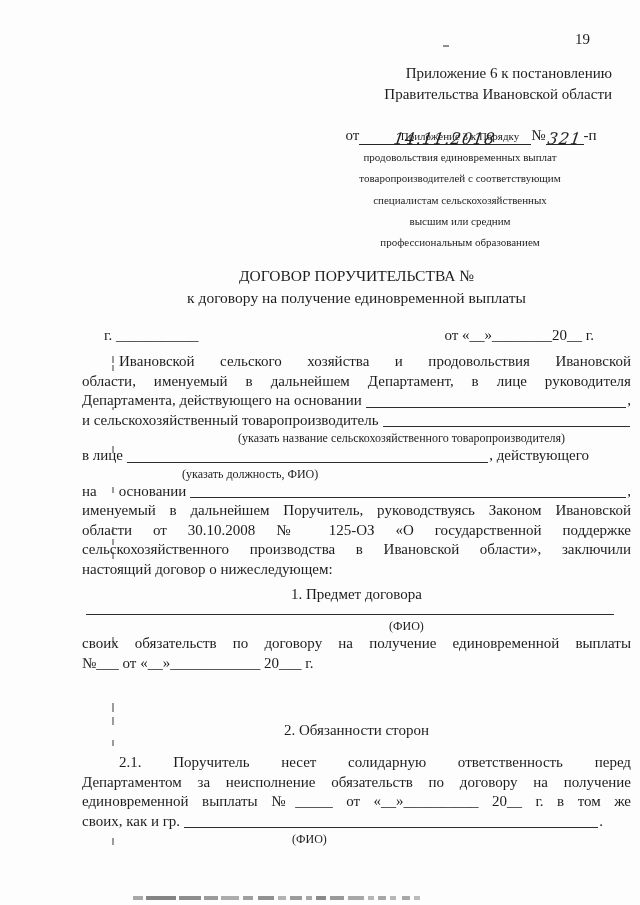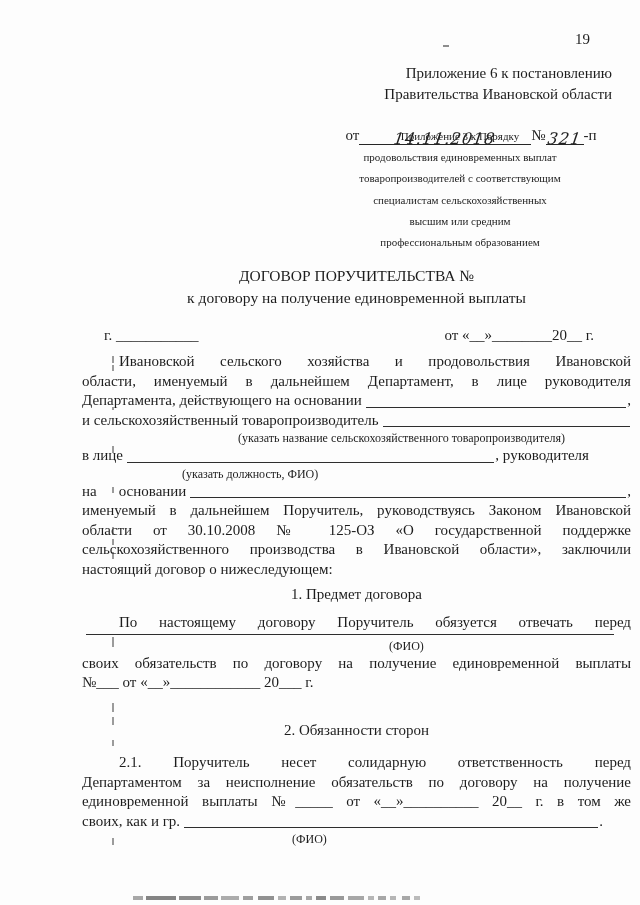--- a/index.html
+++ b/index.html
@@ -86,39 +86,38 @@
       <span>,</span>
     </div>
     <div class="flexline">
       <span>и сельскохозяйственный товаропроизводитель</span>
       <span class="blank"></span>
     </div>
     <div class="small" style="padding-left:120px;padding-right:30px;text-align:center;">(указать название сельскохозяйственного товаропроизводителя)</div>
     <div class="flexline" style="padding-right:42px;">
       <span>в лице</span>
       <span class="blank"></span>
-      <span>, руководителя</span>
+      <span>, действующего</span>
     </div>
     <div class="small" style="padding-left:100px;">(указать должность, ФИО)</div>
     <div class="flexline">
       <span style="margin-right:22px;">на</span>
       <span>основании</span>
       <span class="blank"></span>
       <span>,</span>
     </div>
     <div class="just">именуемый в дальнейшем Поручитель, руководствуясь Законом Ивановской</div>
     <div class="just">области от 30.10.2008 № 125-ОЗ «О государственной поддержке</div>
     <div class="just">сельскохозяйственного производства в Ивановской области», заключили</div>
     <div>настоящий договор о нижеследующем:</div>
   </div>
 
   <div class="abs content txt center" style="top:585px;">1. Предмет договора</div>
 
   <div class="abs content txt" style="top:613px;">
-    <div class="just indent">По настоящему договору Поручитель обязуется отвечать перед</div>
     <div class="flexline" style="padding-right:16px;">
       <span class="blank"></span>
     </div>
     <div class="small" style="padding-left:307px;">(ФИО)</div>
     <div class="just">своих обязательств по договору на получение единовременной выплаты</div>
     <div>№___ от «__»____________ 20___ г.</div>
   </div>
 
   <div class="abs content txt center" style="top:721px;">2. Обязанности сторон</div>
 

